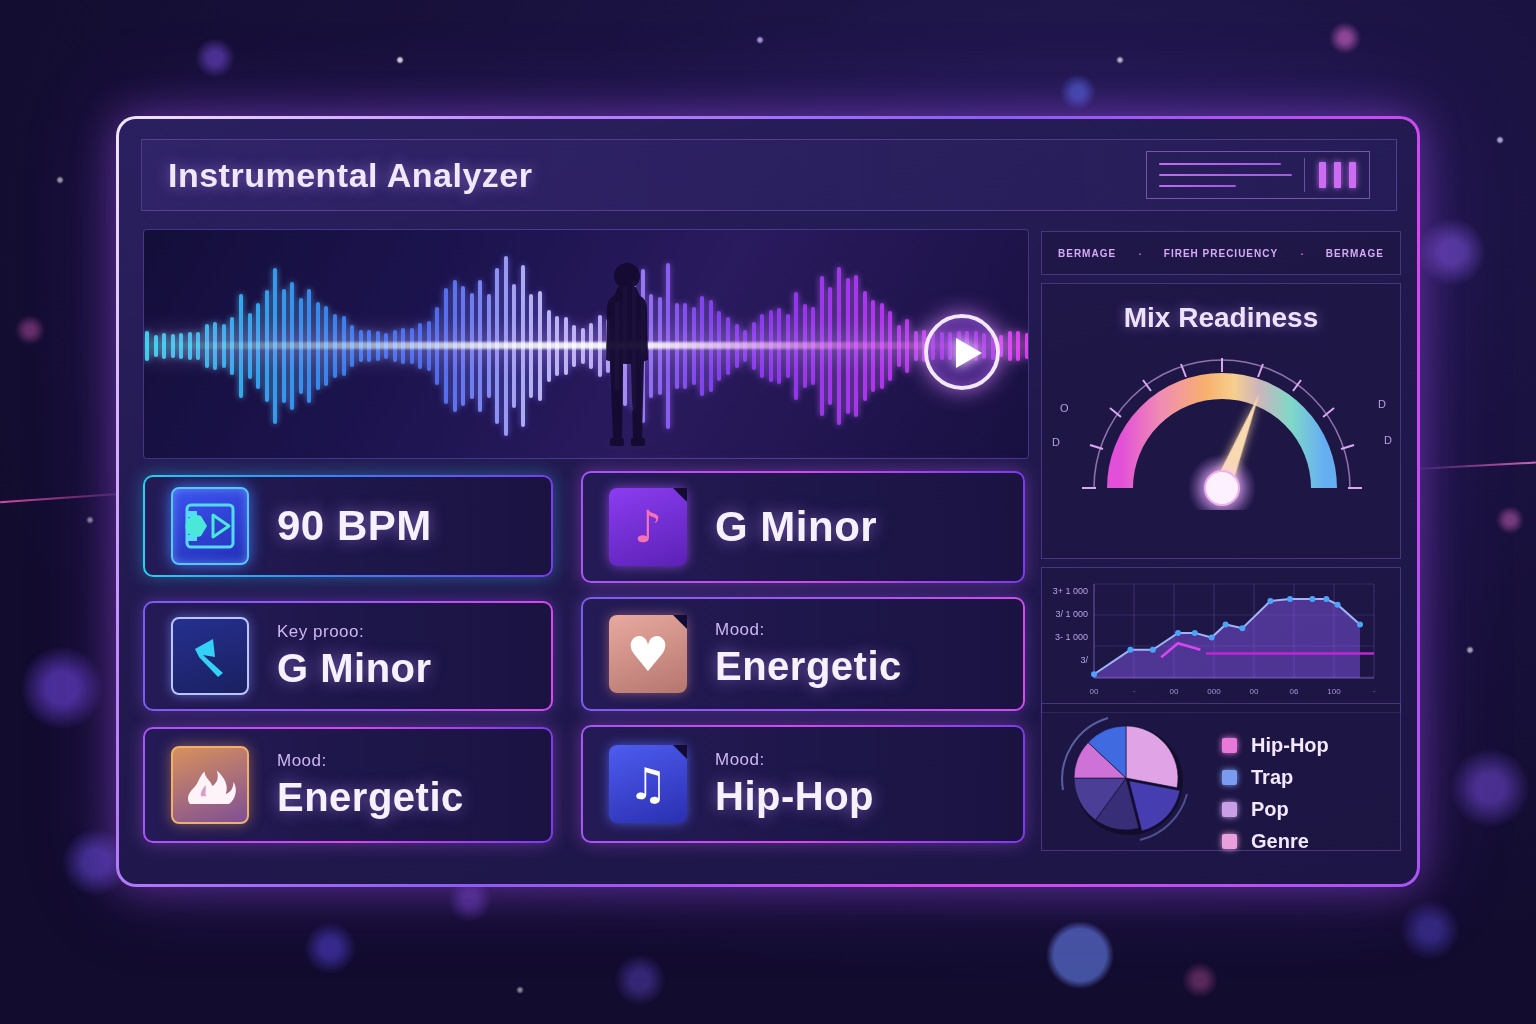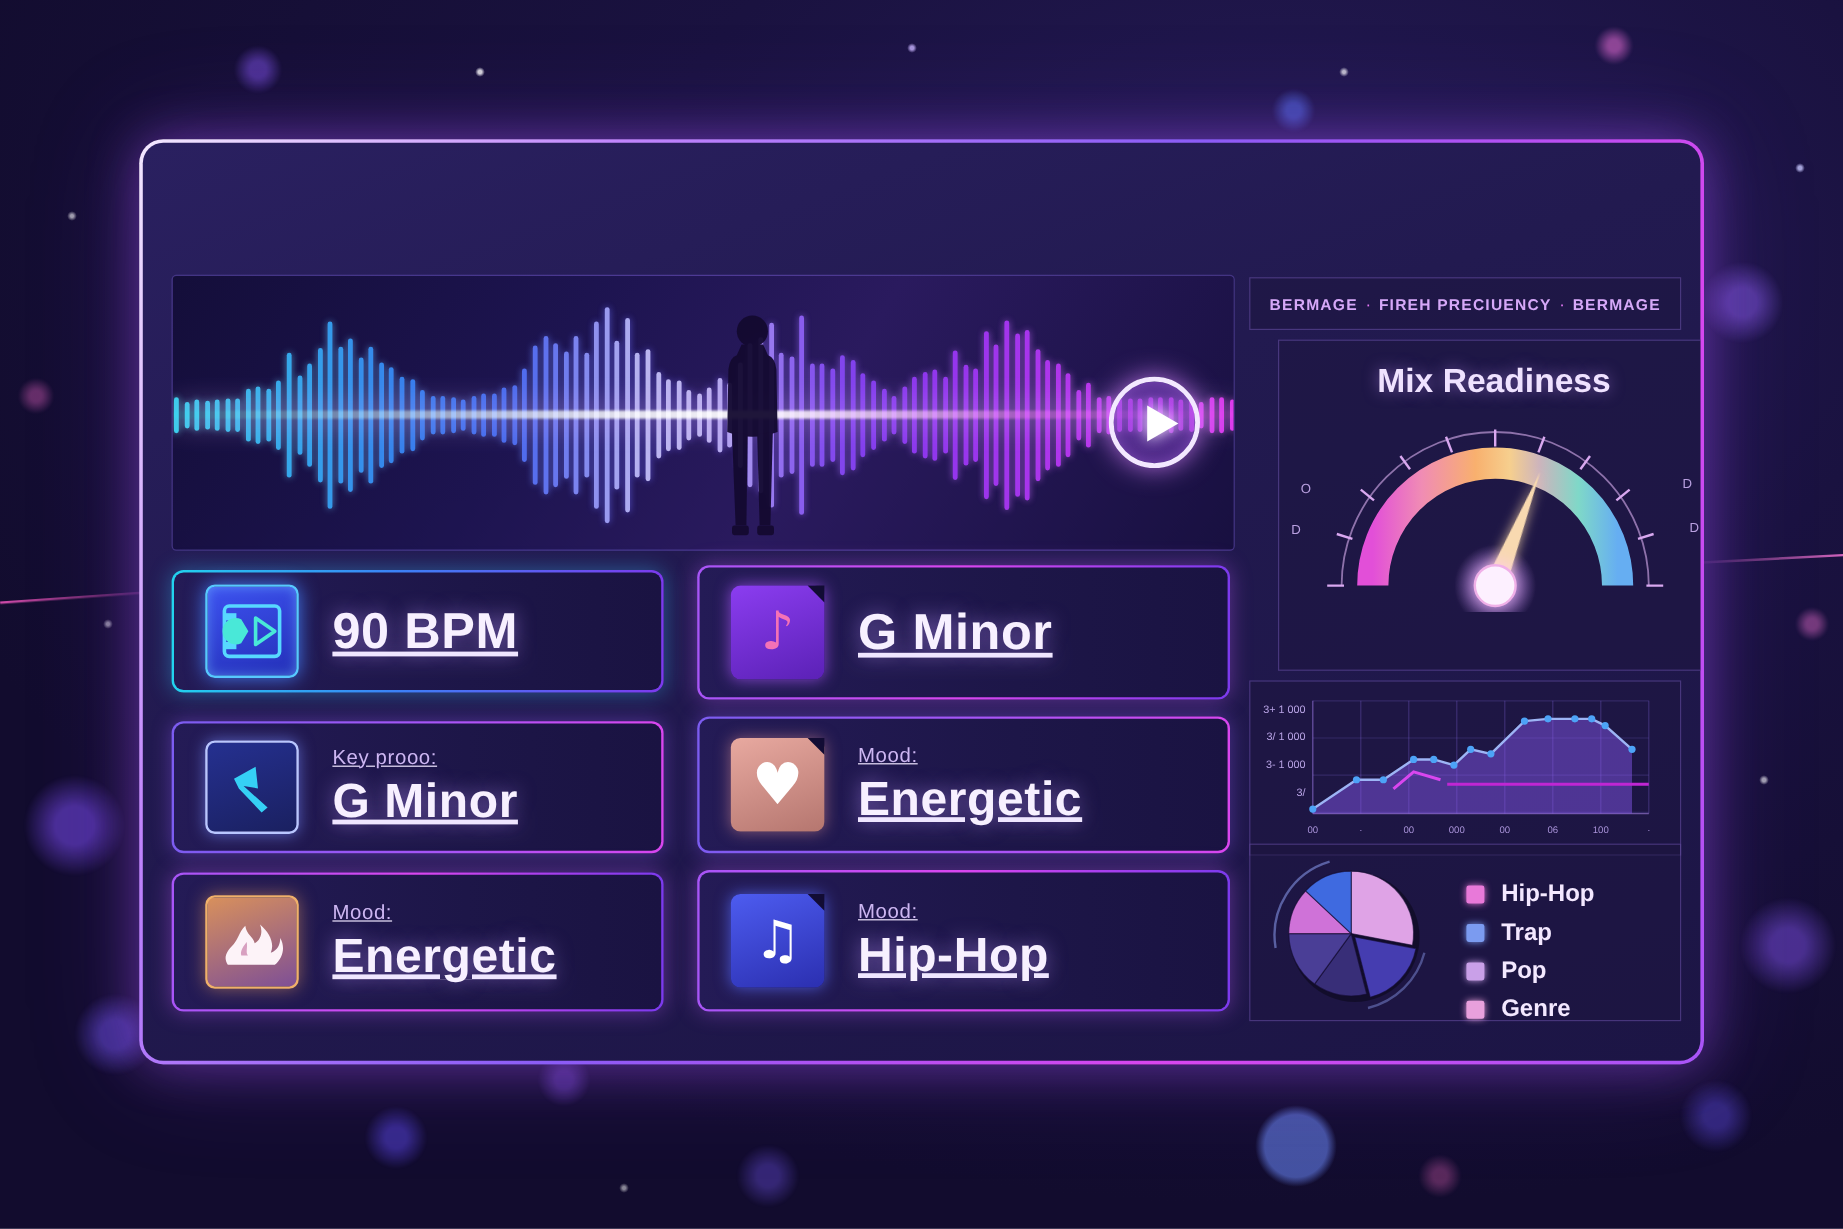--- a/index.html
+++ b/index.html
@@ -88,30 +88,30 @@
     background:linear-gradient(90deg,#241b56 0%, #1d1648 60%, #1a1342 100%); }
   .card-icon { flex:0 0 auto; width:78px; height:78px; border-radius:8px; display:flex; align-items:center; justify-content:center; position:relative;}
   .ci-blue { background:linear-gradient(160deg,#3d52f0,#2430b8); box-shadow:0 0 16px rgba(70,130,255,.9), inset 0 0 10px rgba(120,200,255,.5); border:2px solid #57c8ff;}
   .ci-purplefile { background:linear-gradient(160deg,#8b3df0,#5b21b6); box-shadow:0 0 12px rgba(168,85,247,.7);}
   .ci-navy { background:linear-gradient(160deg,#253090,#1a2060); border:2px solid #b9c6ff; box-shadow:0 0 12px rgba(120,140,255,.6);}
   .ci-rose { background:linear-gradient(160deg,#e8a9a0,#b5766f); box-shadow:0 0 12px rgba(230,150,150,.5);}
   .ci-amber { background:linear-gradient(160deg,#d8905c,#7e4f96); border:2px solid #f0b06a; box-shadow:0 0 14px rgba(240,160,100,.5);}
   .ci-bluefile { background:linear-gradient(160deg,#4d5cf0,#2b2fb0); box-shadow:0 0 12px rgba(90,110,255,.7);}
   .fold { position:absolute; right:0; top:0; width:0; height:0; border-top:14px solid #120c34; border-left:14px solid transparent; }
   .note-glyph { font-family:"DejaVu Sans", sans-serif; font-size:44px; line-height:1; }
-  .card-text { display:flex; flex-direction:column; gap:4px;text-decoration:underline; }
+  .card-text { display:flex; flex-direction:column; gap:4px; }
   .card-label { font-size:17px; color:#cdb6f2; letter-spacing:.5px; }
   .card-value { font-size:40px; font-weight:700; color:#f7f0ff; text-shadow:0 0 16px rgba(190,150,255,.55); letter-spacing:.5px;}
   .big .card-value { font-size:42px; }
   
   .panel { position:absolute; border:1px solid rgba(170,130,255,.30); background:rgba(30,22,64,.55); }
   .tabs { left:922px; top:112px; width:360px; height:44px; display:flex; align-items:center; justify-content:space-between; padding:0 16px;}
-  .tab { font-size:13px; font-weight:700; letter-spacing:1px; color:#d6a8f8; cursor:pointer; white-space:nowrap;}
+  .tab { font-size:10px; font-weight:700; letter-spacing:1px; color:#d6a8f8; cursor:pointer; white-space:nowrap;}
   .tab-dot { color:#e879f9; font-size:14px; }
-  .gauge-panel { left:922px; top:164px; width:360px; height:276px;margin-left:24px; }
+  .gauge-panel { left:922px; top:164px; width:360px; height:276px; }
   .gauge-title { position:absolute; top:18px; width:100%; text-align:center; font-size:28px; font-weight:700; color:#efe2ff; text-shadow:0 0 12px rgba(200,150,255,.5);}
   .gauge-svg { position:absolute; left:0; top:56px; }
   .gauge-scale { position:absolute; left:40px; top:226px; width:280px; height:36px; border:1px solid rgba(190,150,255,.4);
     display:flex; align-items:center; justify-content:space-between; padding:0 16px; font-size:18px; color:#ded0f5; background:rgba(28,20,60,.5);}
   .gauge-scale span:nth-child(2){ font-weight:700; color:#ffffff; font-size:19px;}
   .gmark { position:absolute; font-size:11px; color:#b9a0e0; }
   .chart-panel { left:922px; top:448px; width:360px; height:146px; }
   .pie-panel { left:922px; top:584px; width:360px; height:148px; }
   .legend { position:absolute; left:180px; top:30px; display:flex; flex-direction:column; gap:9px;}
   .legend-item { display:flex; align-items:center; gap:14px; }
@@ -123,20 +123,36 @@
 <body>
 
 <div class="bokeh"></div>
 <div class="stars"></div>
 <div class="streak-l"></div>
 <div class="streak-r"></div>
 
 <div class="win-frame">
   <div class="win">
 
+    <div class="hdr">
+      <div class="title">Instrumental Analyzer</div>
+      <div class="menu-box">
+        <div class="menu-lines">
+            <i></i>
+            <i></i>
+            <i></i>
+          </div>
+        <div class="menu-div"></div>
+        <div class="menu-bars">
+            <i></i>
+            <i></i>
+            <i></i>
+          </div>
+      </div>
+    </div>
 
     <div class="wave-panel">
       <div style="position:absolute;inset:0;">
           <div class="wbar" style="left: 1px; top: 100.813px; height: 30.3731px; background: rgb(56, 224, 250); box-shadow: rgba(106, 232, 251, 0.75) 0px 0px 6px;"></div>
           <div class="wbar" style="left: 9.54369px; top: 105.378px; height: 21.2442px; background: rgb(56, 220, 250); box-shadow: rgba(106, 229, 251, 0.75) 0px 0px 6px;"></div>
           <div class="wbar" style="left: 18.0874px; top: 102.733px; height: 26.5348px; background: rgb(56, 216, 250); box-shadow: rgba(106, 226, 251, 0.75) 0px 0px 6px;"></div>
           <div class="wbar" style="left: 26.6311px; top: 103.707px; height: 24.5866px; background: rgb(56, 212, 250); box-shadow: rgba(106, 223, 251, 0.75) 0px 0px 6px;"></div>
           <div class="wbar" style="left: 35.1748px; top: 103.286px; height: 25.4287px; background: rgb(56, 209, 250); box-shadow: rgba(106, 220, 251, 0.75) 0px 0px 6px;"></div>
           <div class="wbar" style="left: 43.7184px; top: 102.374px; height: 27.2515px; background: rgb(56, 205, 250); box-shadow: rgba(106, 217, 251, 0.75) 0px 0px 6px;"></div>
           <div class="wbar" style="left: 52.2621px; top: 102.476px; height: 27.0489px; background: rgb(56, 201, 250); box-shadow: rgba(106, 214, 251, 0.75) 0px 0px 6px;"></div>

